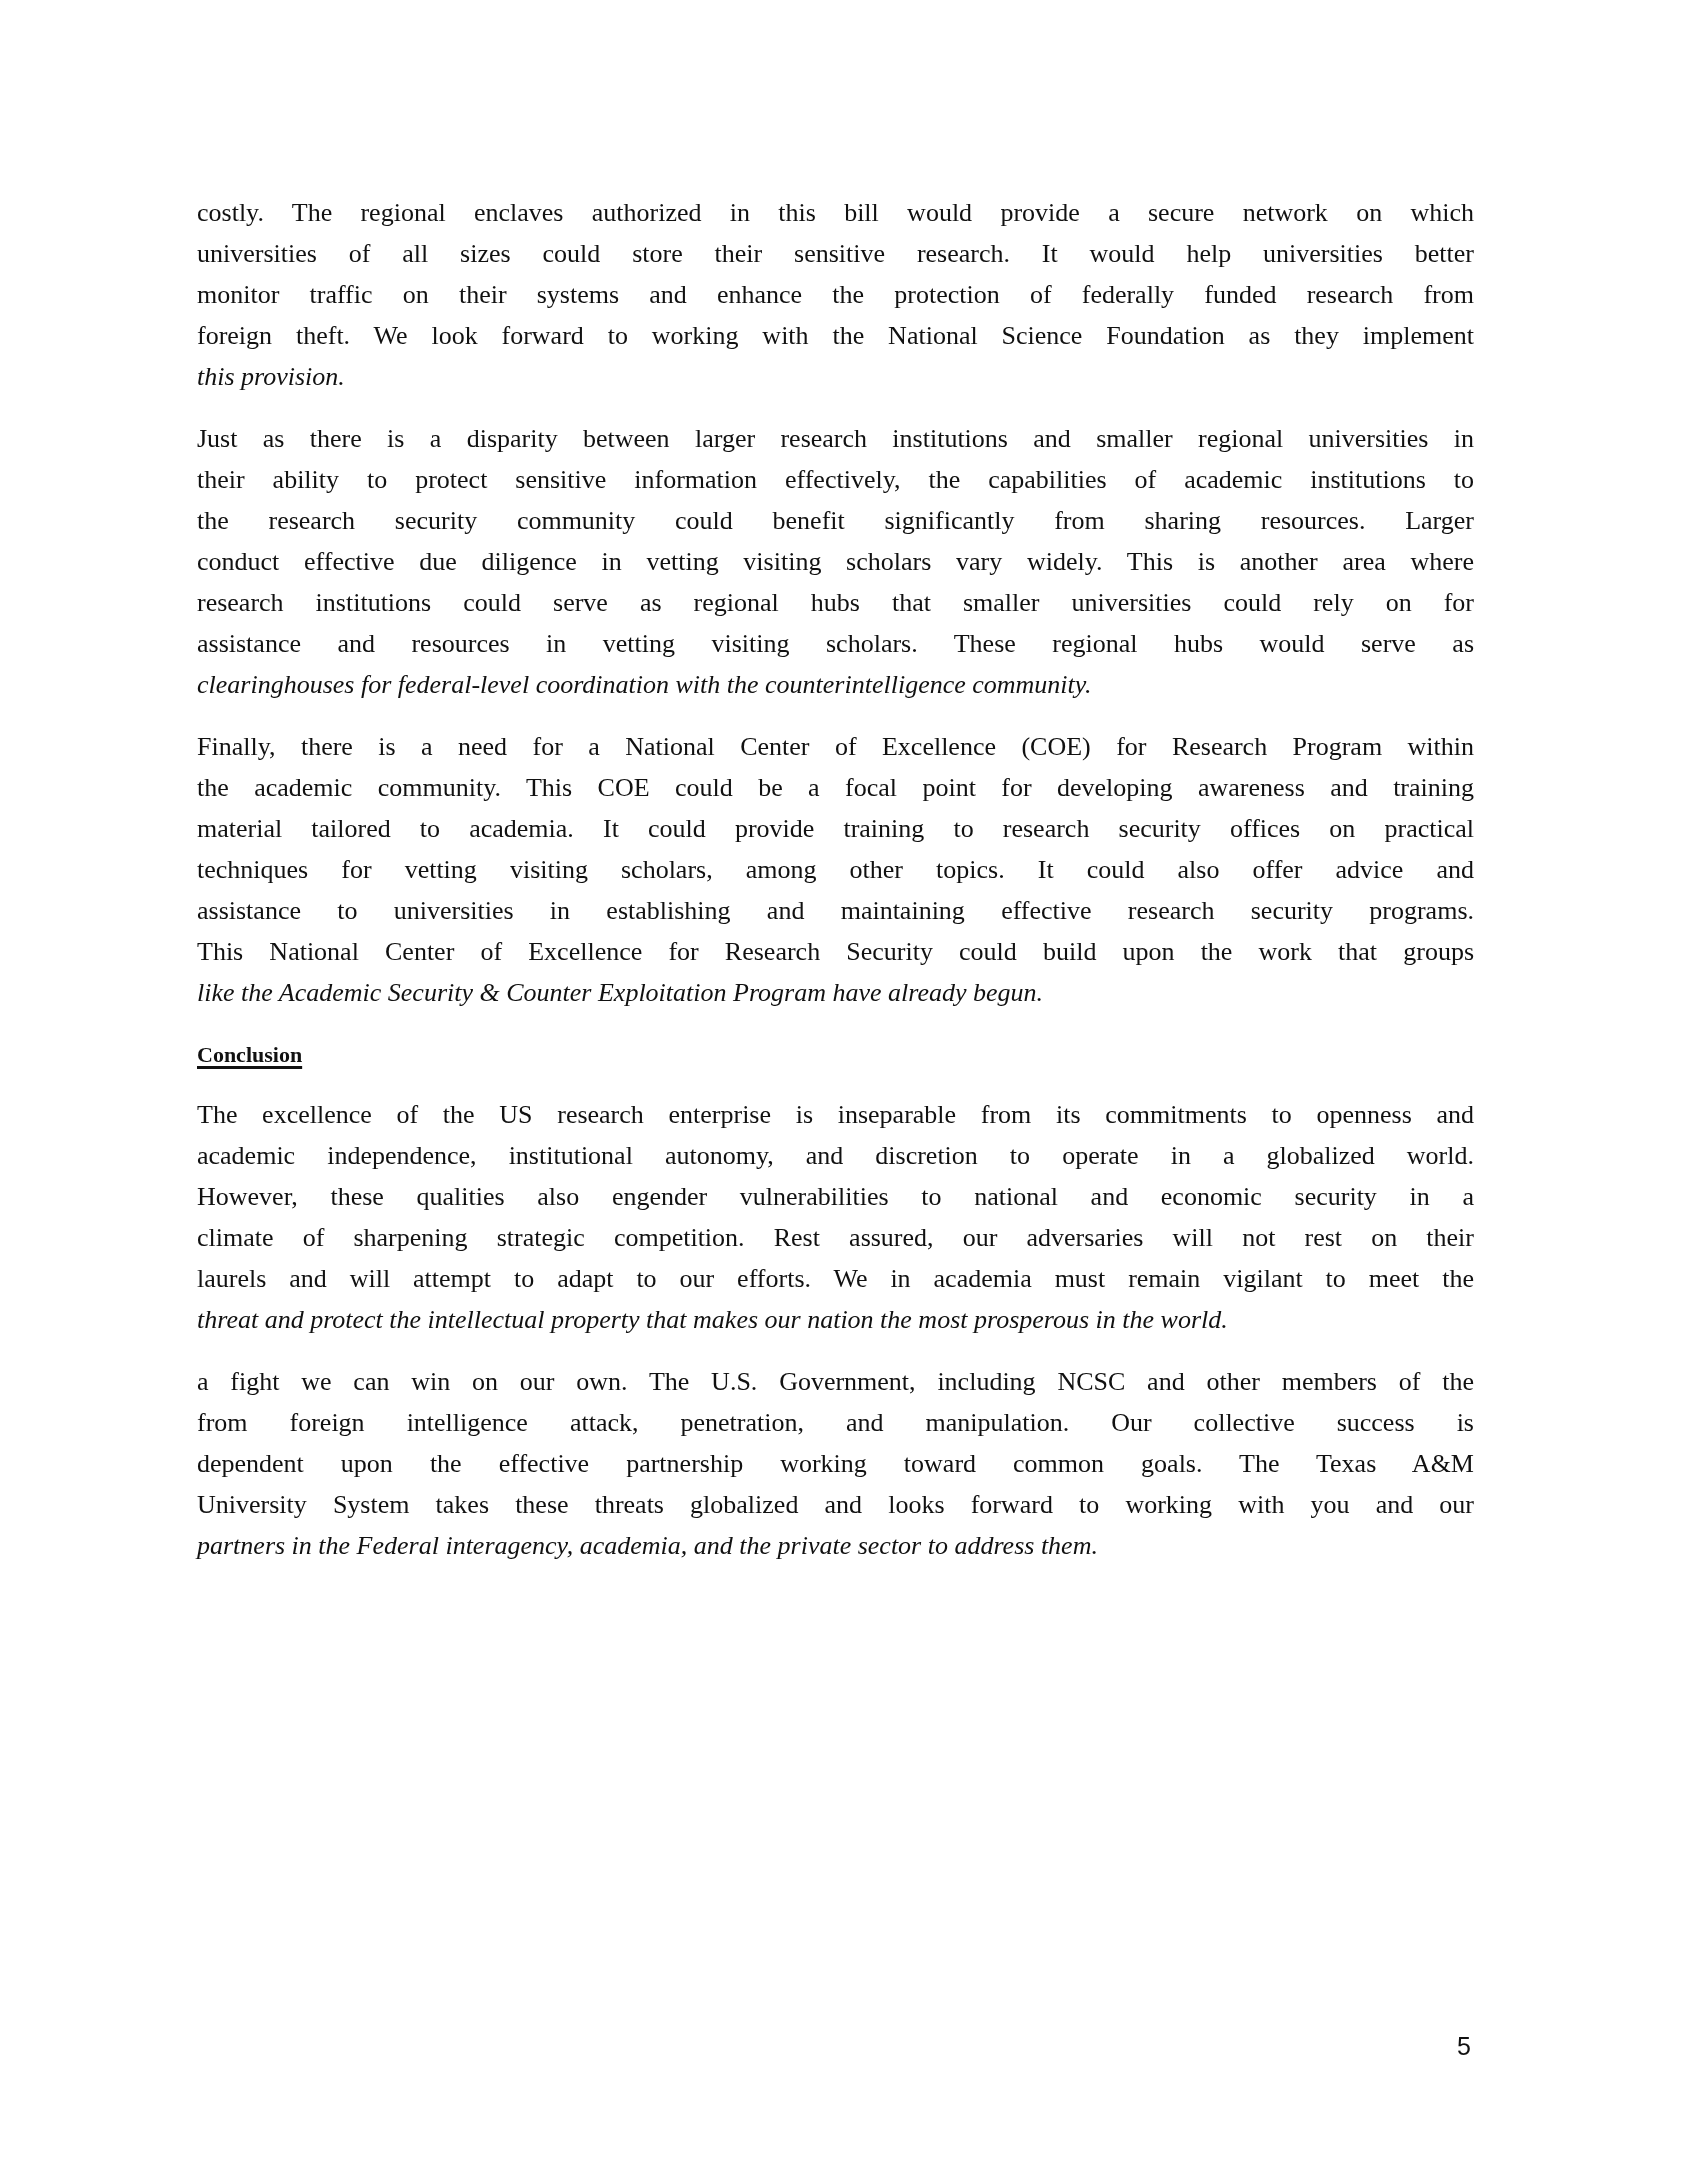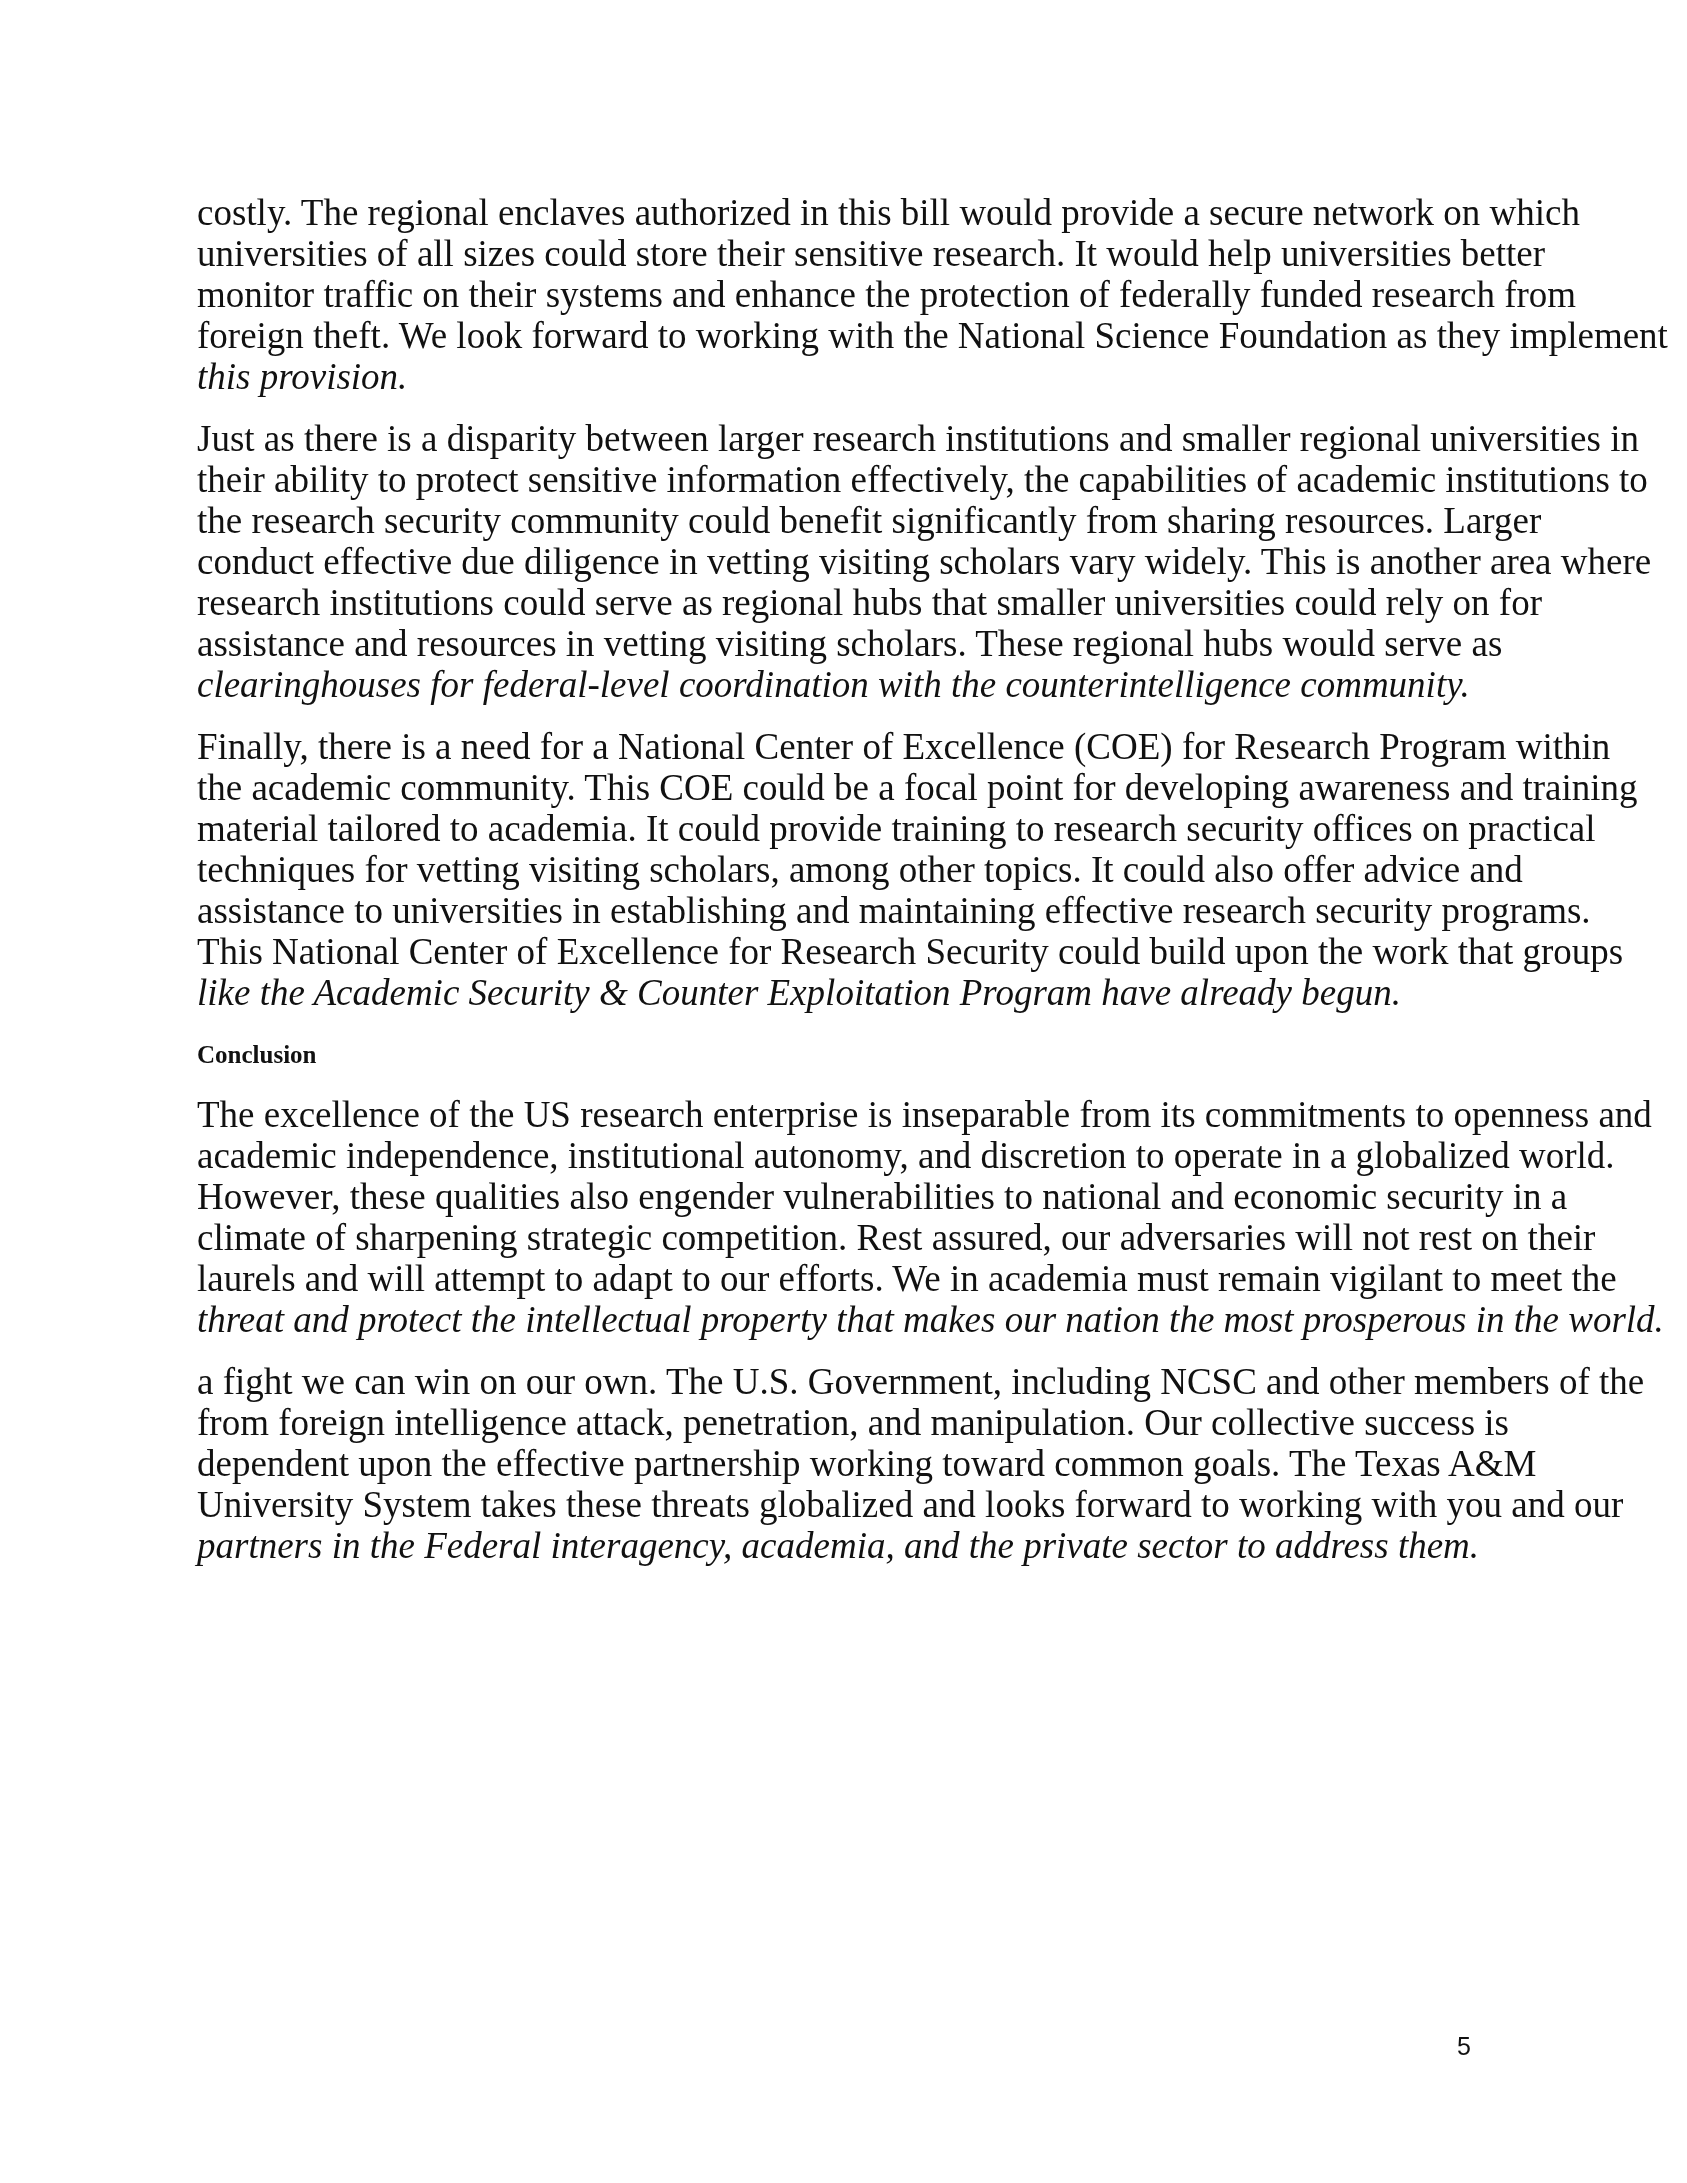--- a/index.html
+++ b/index.html
@@ -1,24 +1,24 @@
 <!DOCTYPE html>
 <html style="font-size:10.6px"><head>
 <meta charset="utf-8">
 <style>
   html, body { margin:0; padding:0; background:#ffffff; }
   body { width:1687px; height:2183px; position:relative; overflow:hidden;
          font-family:"Liberation Serif", "DejaVu Serif", serif; color:#111111; }
   .page { position:absolute; left:197px; top:192px; width:1277px; }
   .para { margin:0 0 21px 0; }
-  .line { display:block; font-size:37px; line-height:41px; height:41px;
+  .line { display:block; font-size:26px; line-height:41px; height:41px;
           white-space:nowrap; text-align:justify; text-align-last:justify; }
   .line.last { text-align-last:left;font-style:italic; }
-  .heading { font-size:25px; line-height:41px; font-weight:bold;
-             text-decoration-thickness:2.6px;
+  .heading { font-size:22px; line-height:41px; font-weight:bold;
+             text-decoration:underline; text-decoration-thickness:2.6px;
              text-underline-offset:4px; margin:0 0 18.5px 0; }
   .page-number { position:absolute; left:1457px; top:2032px;
                  font-family:"Liberation Sans", "DejaVu Sans", sans-serif;
                  font-size:25px; color:#111111; }
 </style>
 </head>
 <body>
 
 <div class="page">
 

